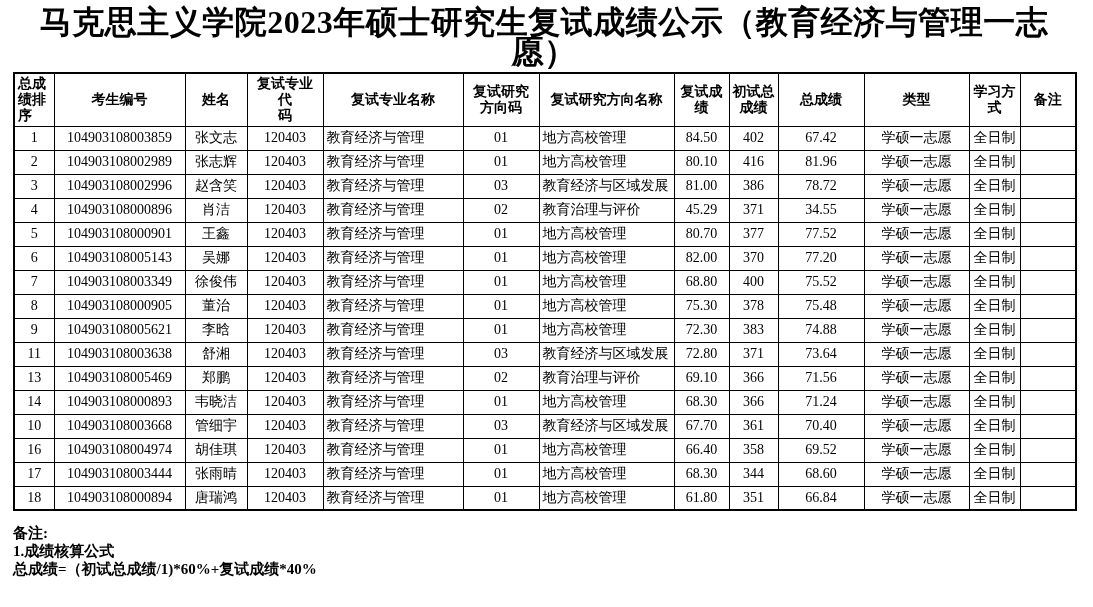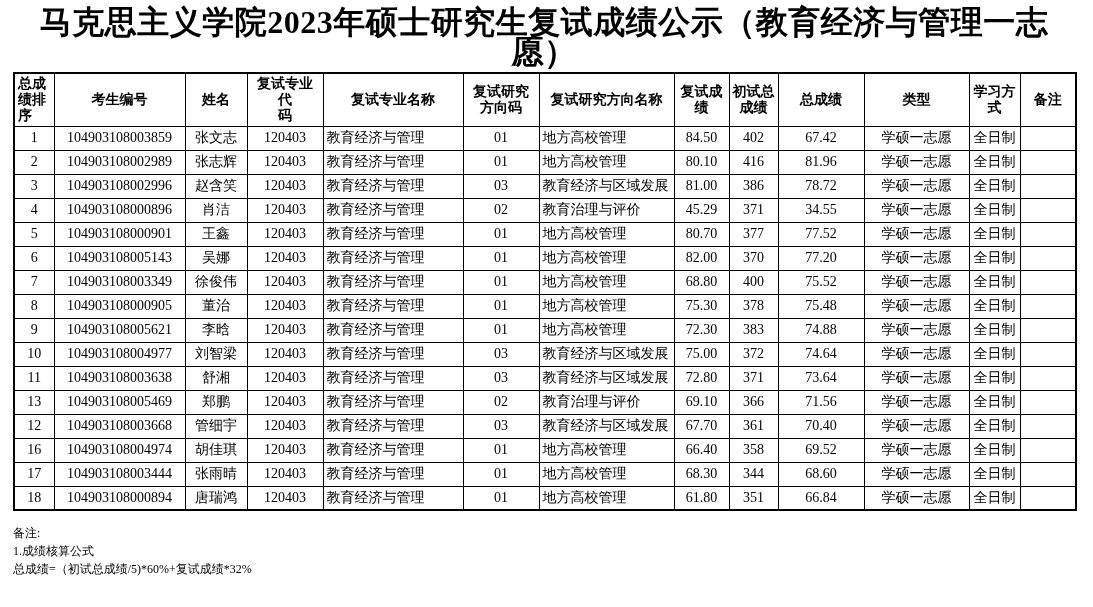--- a/index.html
+++ b/index.html
@@ -48,22 +48,23 @@
     font-weight: normal;
     text-align: center;
     vertical-align: middle;
     white-space: nowrap;
     line-height: 16px;
     padding: 0 3px;
   }
   .score-table th.ta-left, .score-table td.ta-left { text-align: left; }
   .notes {
     margin: 13px 0 0 13px;
-    font-size: 12px;
+    font-size: 15px;
     line-height: 18px;
+    font-weight: bold;
   }
   .notes .note-line { white-space: pre; }
 </style>
 </head>
 <body>
 
 <div>
 
   <div class="page-title">马克思主义学院2023年硕士研究生复试成绩公示（教育经济与管理一志愿）</div>
 
@@ -237,35 +238,20 @@
           <td>01</td>
           <td class="ta-left">地方高校管理</td>
           <td>72.30</td>
           <td>383</td>
           <td>74.88</td>
           <td>学硕一志愿</td>
           <td>全日制</td>
           <td></td>
         </tr>
         <tr>
-          <td>10</td>
-          <td>104903108004977</td>
-          <td>刘智梁</td>
-          <td>120403</td>
-          <td class="ta-left">教育经济与管理</td>
-          <td>03</td>
-          <td class="ta-left">教育经济与区域发展</td>
-          <td>75.00</td>
-          <td>372</td>
-          <td>74.64</td>
-          <td>学硕一志愿</td>
-          <td>全日制</td>
-          <td></td>
-        </tr>
-        <tr>
           <td>11</td>
           <td>104903108003638</td>
           <td>舒湘</td>
           <td>120403</td>
           <td class="ta-left">教育经济与管理</td>
           <td>03</td>
           <td class="ta-left">教育经济与区域发展</td>
           <td>72.80</td>
           <td>371</td>
           <td>73.64</td>
@@ -282,21 +268,36 @@
           <td>02</td>
           <td class="ta-left">教育治理与评价</td>
           <td>69.10</td>
           <td>366</td>
           <td>71.56</td>
           <td>学硕一志愿</td>
           <td>全日制</td>
           <td></td>
         </tr>
         <tr>
-          <td>12</td>
+          <td>14</td>
+          <td>104903108000893</td>
+          <td>韦晓洁</td>
+          <td>120403</td>
+          <td class="ta-left">教育经济与管理</td>
+          <td>01</td>
+          <td class="ta-left">地方高校管理</td>
+          <td>68.30</td>
+          <td>366</td>
+          <td>71.24</td>
+          <td>学硕一志愿</td>
+          <td>全日制</td>
+          <td></td>
+        </tr>
+        <tr>
+          <td>10</td>
           <td>104903108003668</td>
           <td>管细宇</td>
           <td>120403</td>
           <td class="ta-left">教育经济与管理</td>
           <td>03</td>
           <td class="ta-left">教育经济与区域发展</td>
           <td>67.70</td>
           <td>361</td>
           <td>70.40</td>
           <td>学硕一志愿</td>
@@ -347,16 +348,16 @@
           <td>学硕一志愿</td>
           <td>全日制</td>
           <td></td>
         </tr>
       </tbody>
   </table>
 
   <div class="notes">
     <div class="note-line">备注:</div>
     <div class="note-line">1.成绩核算公式</div>
-    <div class="note-line">总成绩=（初试总成绩/5)*60%+复试成绩*32%</div>
+    <div class="note-line">总成绩=（初试总成绩/1)*60%+复试成绩*40%</div>
   </div>
 
 </div>
 
 </body></html>

